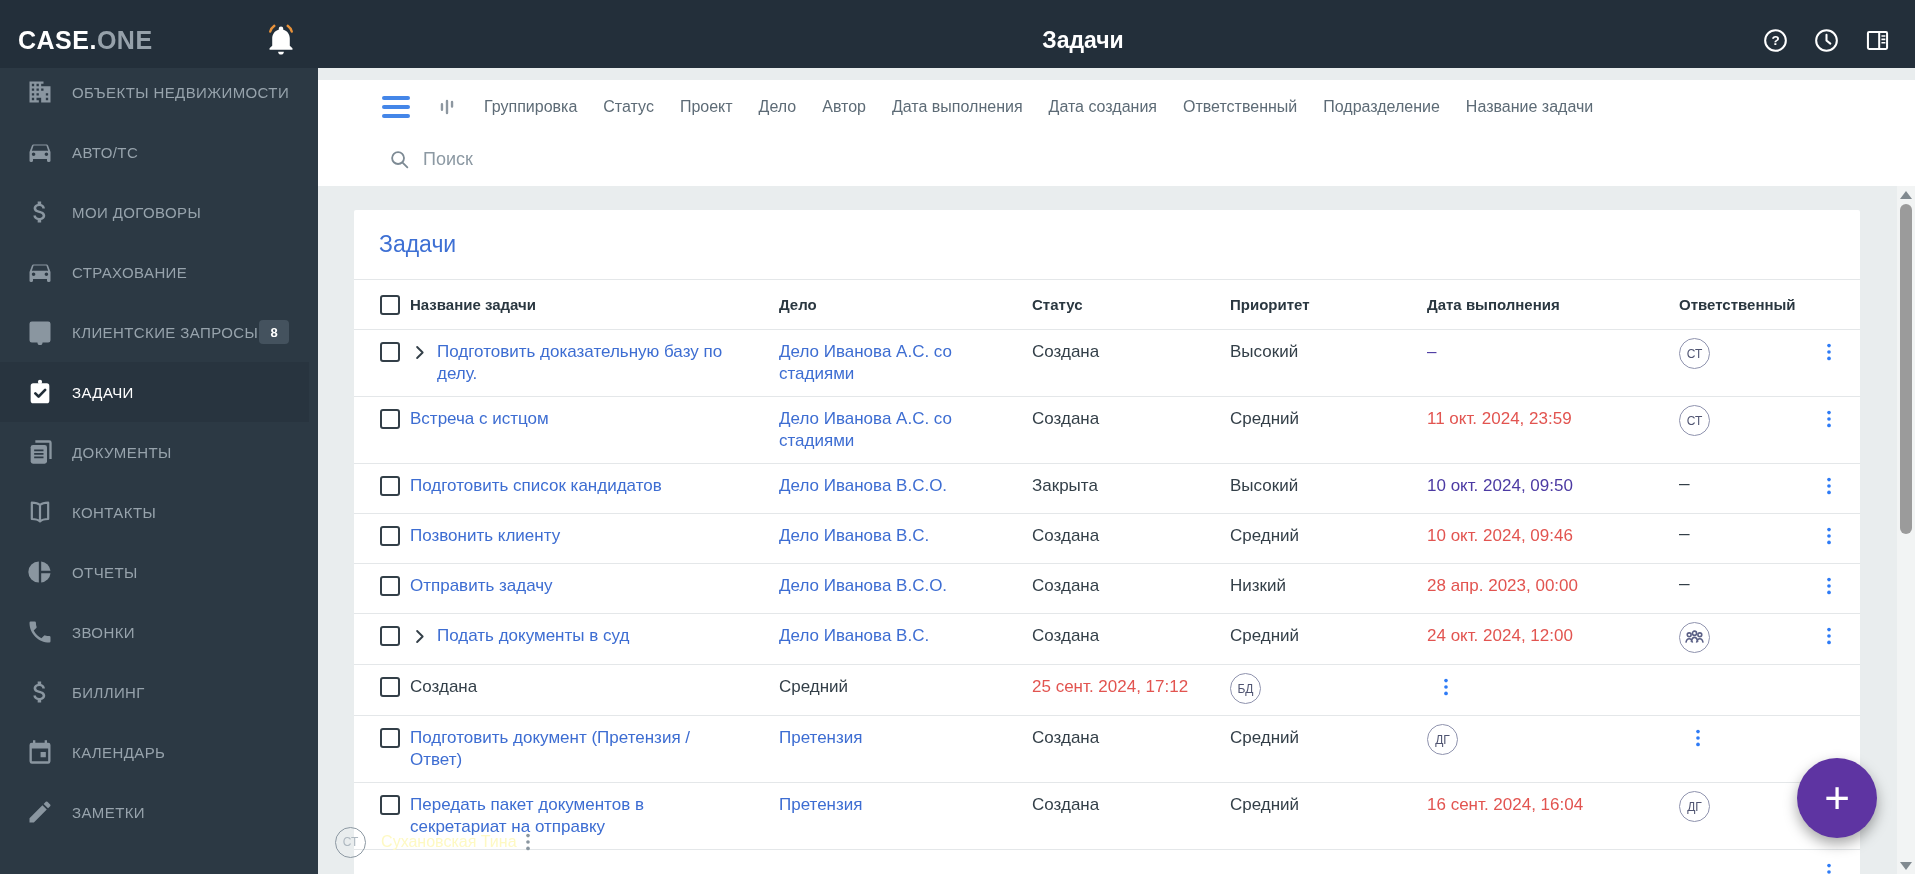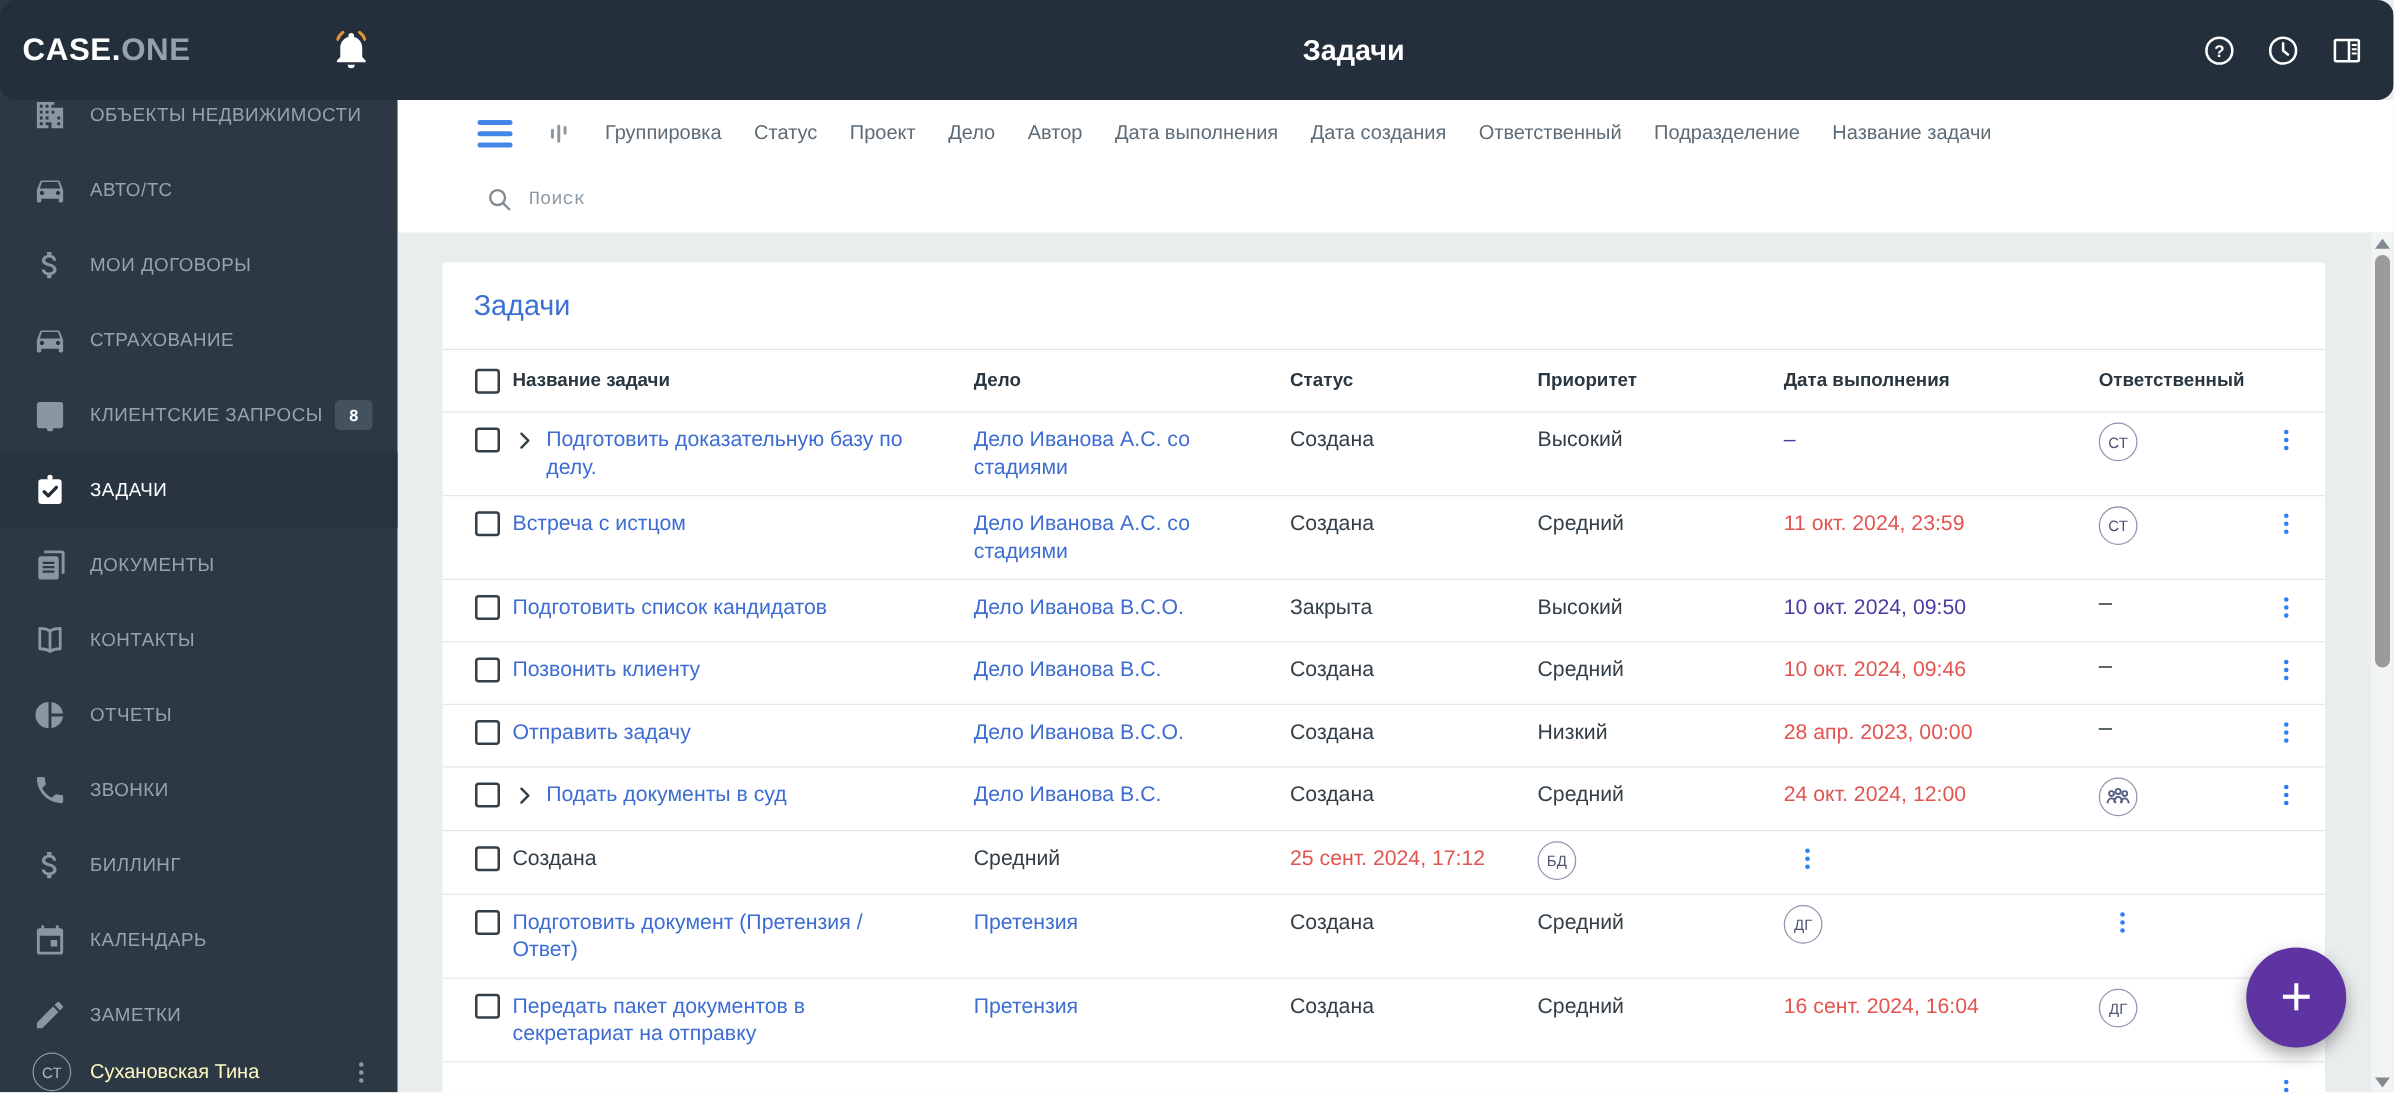--- a/index.html
+++ b/index.html
@@ -1,29 +1,29 @@
 <!DOCTYPE html>
 <html><head>
 <meta charset="utf-8">
 <style>
   * { margin:0; padding:0; box-sizing:border-box; }
   html,body { width:1915px; height:874px; overflow:hidden; font-family:"Liberation Sans", sans-serif; }
   .app { position:relative; width:1915px; height:874px; background:#E9EDEE; overflow:hidden; }
 
   
-  .topbar { position:absolute; left:0; top:0; width:1915px; height:80px; background:#232F3A; z-index:5;border-radius:13px; }
+  .topbar { position:absolute; left:0; top:0; width:1915px; height:68px; background:#232F3A; z-index:5; }
   .logo { position:absolute; left:18px; top:0; height:80px; display:flex; align-items:center; font-size:25px; font-weight:bold; letter-spacing:.5px; color:#fff; cursor:pointer; }
   .logo .sec { color:#96A1AA; font-weight:bold; }
   .bell { position:absolute; left:264px; top:22px; width:34px; height:36px; cursor:pointer; }
   .page-title { position:absolute; left:318px; top:0; width:1530px; height:80px; display:flex; align-items:center; justify-content:center; color:#fff; font-size:23px; font-weight:bold; }
   .top-icons { position:absolute; right:24px; top:0; height:80px; display:flex; align-items:center; gap:24px; }
   .top-icons .tico { width:27px; height:27px; cursor:pointer; }
 
   
-  .sidebar { position:absolute; left:0; top:0; width:318px; height:874px; background:#2C3944; padding-top:62px; display:flex; flex-direction:column; z-index:4; }
+  .sidebar { position:absolute; left:0; top:0; width:318px; height:874px; background:#2C3944; padding-top:62px; display:flex; z-index:4; }
   .side-item { height:60px; display:flex; align-items:center; padding:0 20px 0 26px; cursor:pointer; color:#97A3AC; }
   .side-item .sicon { width:28px; height:28px; flex:0 0 28px; margin-right:18px; color:#8A96A0; }
   .side-item .slabel { font-size:15px; letter-spacing:.4px; white-space:nowrap; }
   .side-item.active { background:#28343F; color:#FFFFFF; }
   .side-item.active .sicon { color:#FFFFFF; }
   .side-badge { margin-left:auto; background:#44525E; color:#fff; font-size:13px; font-weight:bold; min-width:30px; height:24px; border-radius:4px; display:flex; align-items:center; justify-content:center; padding:0 8px; }
   .side-user { margin-top:auto; height:58px; display:flex; align-items:center; padding:0 18px 6px 26px; cursor:pointer; }
   .avatar-ring { width:31px; height:31px; border-radius:50%; border:1px solid #8C98A2; color:#AEB8C0; font-size:12px; display:flex; align-items:center; justify-content:center; flex:0 0 31px; }
   .side-user .uname { color:#fef9c3; font-size:16px; margin-left:15px; white-space:nowrap; }
   .side-user .ukebab { margin-left:auto; width:22px; height:26px; }
@@ -31,21 +31,21 @@
   
   .main { position:absolute; left:318px; top:80px; width:1876px; height:794px; background:#E9EDEE; overflow:hidden; }
   .filter-panel { position:absolute; left:0; top:0; width:1597px; height:106px; background:#fff; }
   .filter-row { height:53px; display:flex; align-items:center; padding-left:64px; gap:26px; }
   .burger { width:28px; height:22px; display:flex; flex-direction:column; justify-content:space-between; cursor:pointer; }
   .burger div { height:4px; border-radius:2px; background:#4486E8; }
   .colbars { width:22px; height:24px; cursor:pointer; color:#8D97A0; }
   .filter-label { font-size:16px; color:#5D6B76; cursor:pointer; white-space:nowrap; }
   .search-row { height:53px; display:flex; align-items:center; padding-left:70px; }
   .search-ico { width:23px; height:23px; margin-right:12px; }
-  .search-input { border:none; outline:none; font-size:15px; color:#333F48; width:900px; font-family:Liberation Mono, monospace; }
+  .search-input { border:none; outline:none; font-size:18px; color:#333F48; width:900px; font-family:Liberation Sans, sans-serif; }
   .search-input::placeholder { color:#8C99A3; }
 
   
   .card { position:absolute; left:36px; top:130px; width:1506px; background:#fff; border-radius:2px; }
   .card-title-row { height:70px; display:flex; align-items:center; padding-left:25px; border-bottom:1px solid #E4E7E9; }
   .card-title { color:#3E70D4; font-size:23px; }
   .trow { display:grid; grid-template-columns:30px 369px 253px 198px 197px 252px 131px 1fr; padding-left:26px; border-bottom:1px solid #E4E7E9; min-height:50px; align-items:start; }
   .trow.head { min-height:50px; align-items:center; }
   .trow.head .hlabel { font-size:15px; font-weight:bold; color:#2A3740; }
   .tcell { padding:11px 18px 11px 0; line-height:22px; font-size:17px; color:#333F48; }

